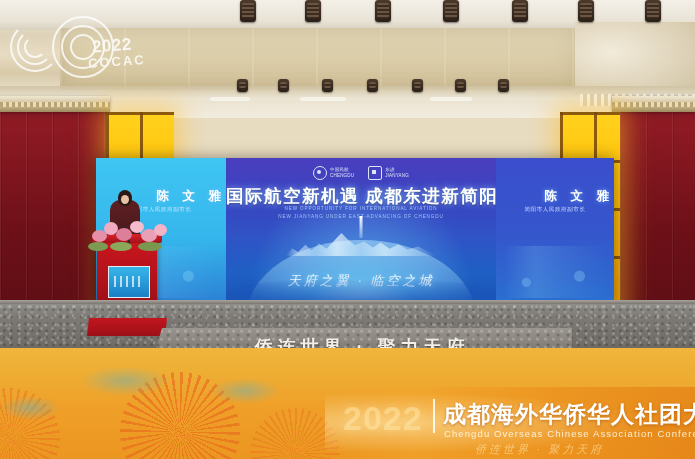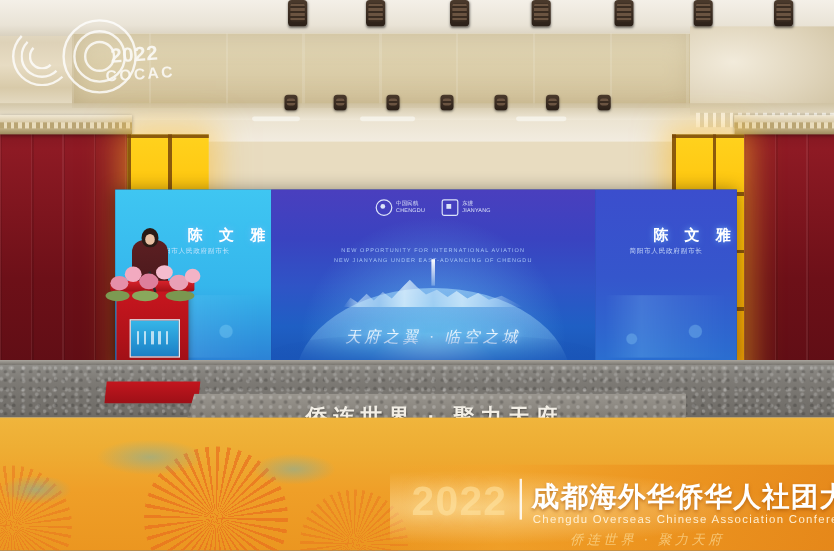--- a/index.html
+++ b/index.html
@@ -433,20 +433,21 @@
         </div>
         <div class="sponsor">
           <span class="mark sq"></span>
           <span class="txt">
             <span>东进</span><br>
             <span>JIANYANG</span>
           </span>
         </div>
       </div>
 
+      <div class="headline">国际航空新机遇  成都东进新简阳</div>
       <div class="sub-en a">NEW OPPORTUNITY FOR INTERNATIONAL AVIATION</div>
       <div class="sub-en b">NEW JIANYANG UNDER EAST-ADVANCING OF CHENGDU</div>
 
       <div class="globe"></div>
       <div class="skyline"></div>
       <div class="tower"></div>
       <div class="calligraphy">天府之翼 · 临空之城</div>
       <div class="led-wave"></div>
     </div>
 

